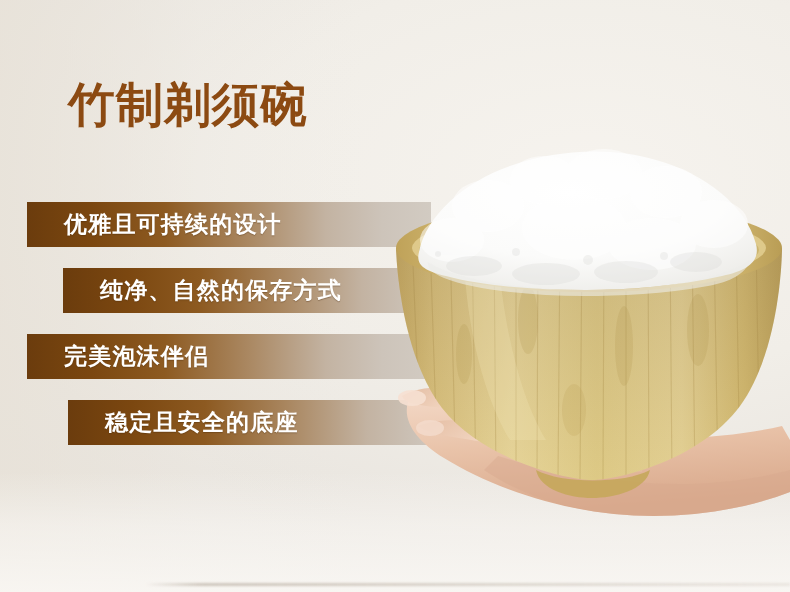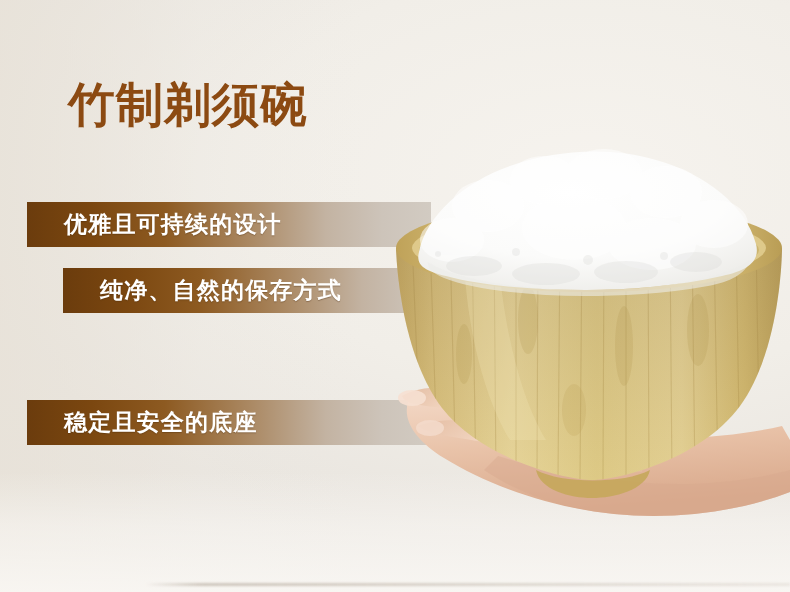--- a/index.html
+++ b/index.html
@@ -87,21 +87,21 @@
     font-size: 23px;
     font-weight: 700;
     letter-spacing: 1.2px;
     margin-left: 37px;
     white-space: nowrap;
     text-shadow: 0 1px 1px rgba(70,40,12,0.35);
   }
   .bar-1 { top: 202px; }
   .bar-2 { top: 268px; margin-left: 36px; }
   .bar-3 { top: 334px; }
-  .bar-4 { top: 400px; }
+  .bar-4 { top: 400px; margin-left: 41px; }
 
   
   .product {
     position: absolute;
     left: 378px;
     top: 140px;
     width: 412px;
     height: 400px;
     z-index: 5;
   }
@@ -122,20 +122,23 @@
   <div class="bars">
 
     <div class="bar bar-1">
       <span class="bar-label">优雅且可持续的设计</span>
     </div>
 
     <div class="bar bar-2">
       <span class="bar-label">纯净、自然的保存方式</span>
     </div>
 
+    <div class="bar bar-3">
+      <span class="bar-label">完美泡沫伴侣</span>
+    </div>
 
     <div class="bar bar-4">
       <span class="bar-label">稳定且安全的底座</span>
     </div>
 
   </div>
 
   <div class="product">
     <svg viewBox="0 0 412 400" xmlns="http://www.w3.org/2000/svg">
       <defs>

